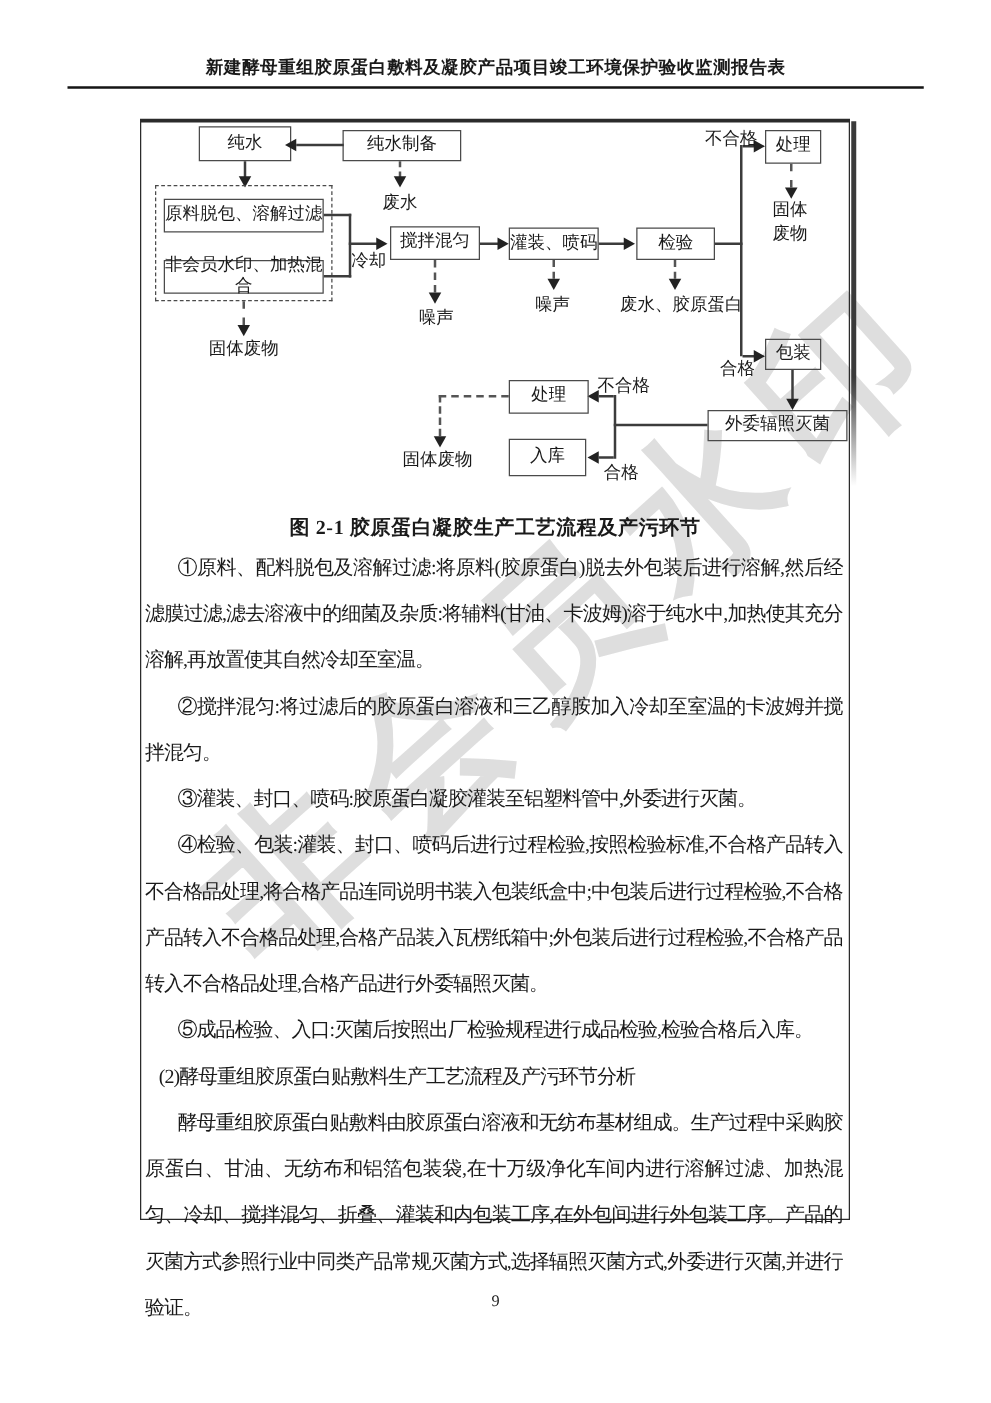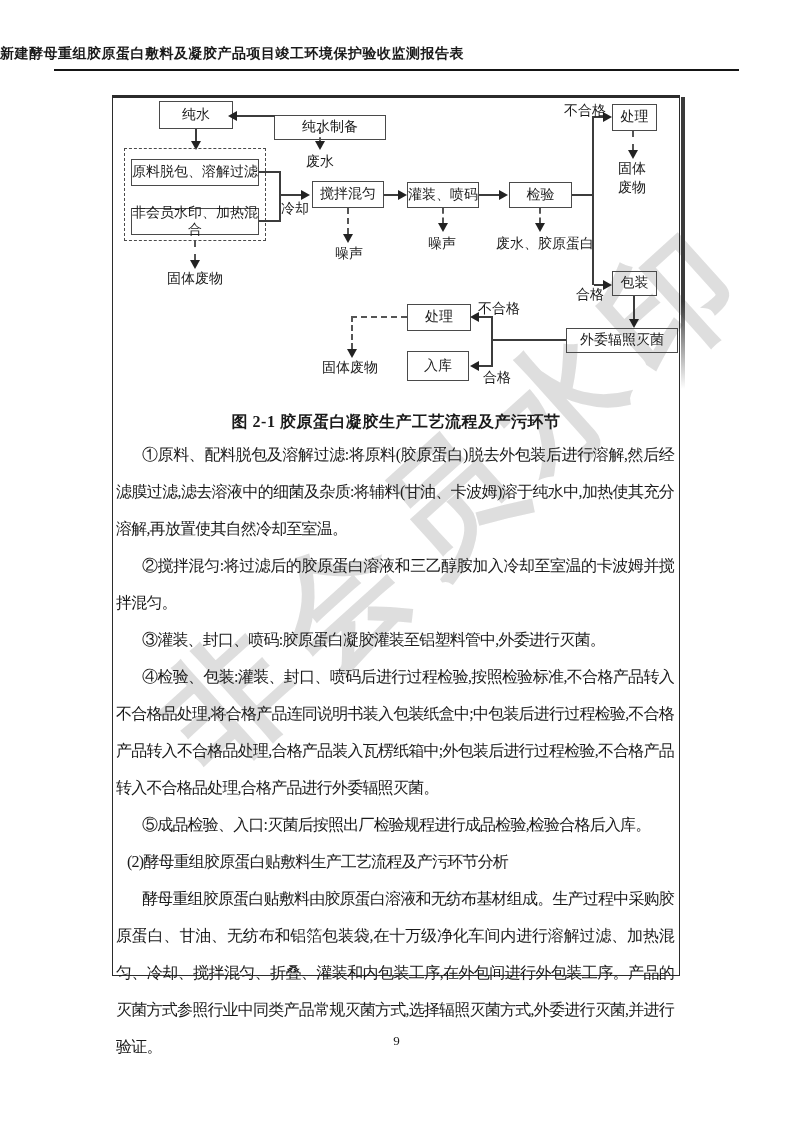--- a/index.html
+++ b/index.html
@@ -2,21 +2,21 @@
 <html><head>
 <meta charset="utf-8">
 <style>
   html,body{margin:0;padding:0;background:#fff;}
   #page{position:relative;width:793px;height:1122px;background:#ffffff;overflow:hidden;
         font-family:"Liberation Serif","DejaVu Serif",serif;color:#1a1a1a;}
   #watermark{position:absolute;left:125px;top:680px;font-size:128px;letter-spacing:20px;
         font-weight:bold;color:#d9d9d9;opacity:.85;white-space:nowrap;
         transform:rotate(-42deg);transform-origin:0 0;z-index:0;}
   .z1{z-index:1;}
-  #hdr-title{position:absolute;left:0;top:45px;width:100%;text-align:left;
+  #hdr-title{position:absolute;left:0;top:45px;width:100%;text-align:center;
         font-size:14px;font-weight:bold;letter-spacing:.5px;}
   #hdr-rule{position:absolute;left:54px;top:69px;width:685px;height:2px;background:#151515;}
   #cell{position:absolute;left:112px;top:95px;width:566px;height:877px;
         border:1.6px solid #2b2b2b;border-top-width:3px;box-sizing:content-box;}
   #scanline{position:absolute;left:681px;top:97px;width:4px;height:292px;
         background:linear-gradient(#3a3a3a 70%,rgba(58,58,58,0));z-index:2;}
   
   .box{position:absolute;border:1.5px solid #4a4a4a;display:flex;align-items:center;
        justify-content:center;font-size:14px;line-height:1.15;text-align:center;
        box-sizing:border-box;background:transparent;}
@@ -50,21 +50,21 @@
   <div id="watermark">非会员水印</div>
 
   <div id="hdr-title" class="z1">新建酵母重组胶原蛋白敷料及凝胶产品项目竣工环境保护验收监测报告表</div>
   <div id="hdr-rule" class="z1"></div>
 
   <div id="scanline"></div>
 
   <div id="cell" class="z1">
 
     <div class="box" style="left:46px;top:3px;width:74px;height:28px">纯水</div>
-    <div class="box" style="left:161px;top:17px;width:112px;height:25px">纯水制备</div>
+    <div class="box" style="left:161px;top:6px;width:95px;height:25px">纯水制备</div>
     <div class="hl" style="left:124px;top:17px;width:38px"></div>
     <div class="ah-l" style="left:115px;top:13px"></div>
     <div class="vl" style="left:82px;top:31px;height:13px"></div>
     <div class="ah-d" style="left:78px;top:43px"></div>
     <div class="dv" style="left:206px;top:31px;height:13px"></div>
     <div class="ah-d" style="left:202px;top:43px"></div>
     <div class="lbl" style="left:193px;top:55px">废水</div>
 
     <div class="dashbox" style="left:11px;top:50px;width:142px;height:93px"></div>
     <div class="box" style="left:18px;top:61px;width:128px;height:27px">原料脱包、溶解过滤</div>

